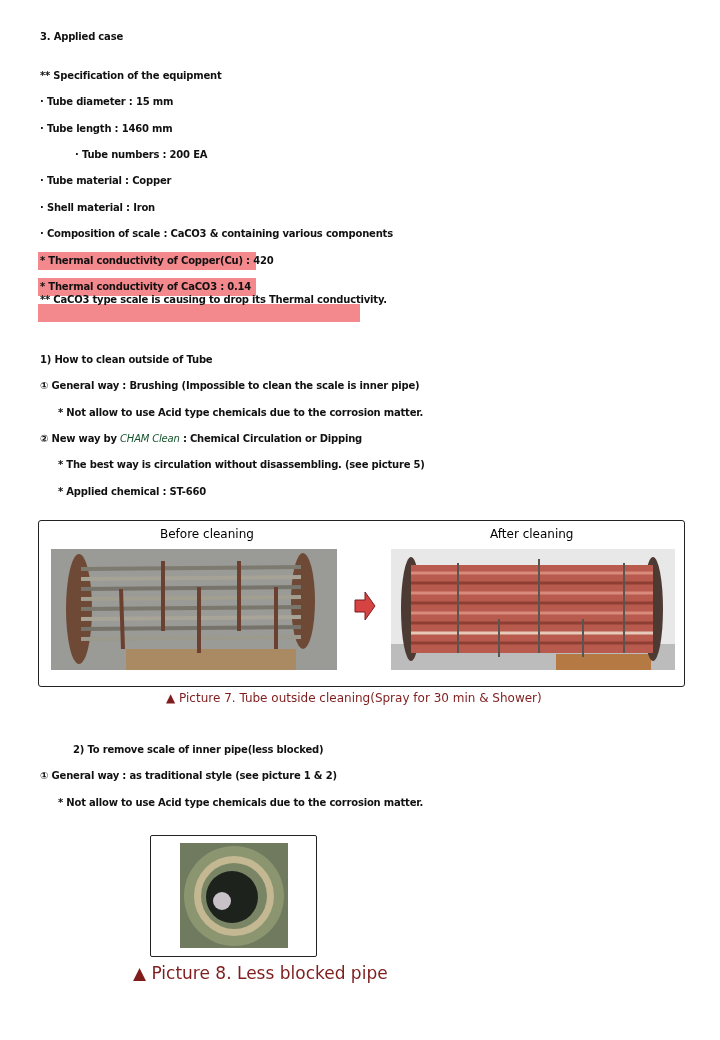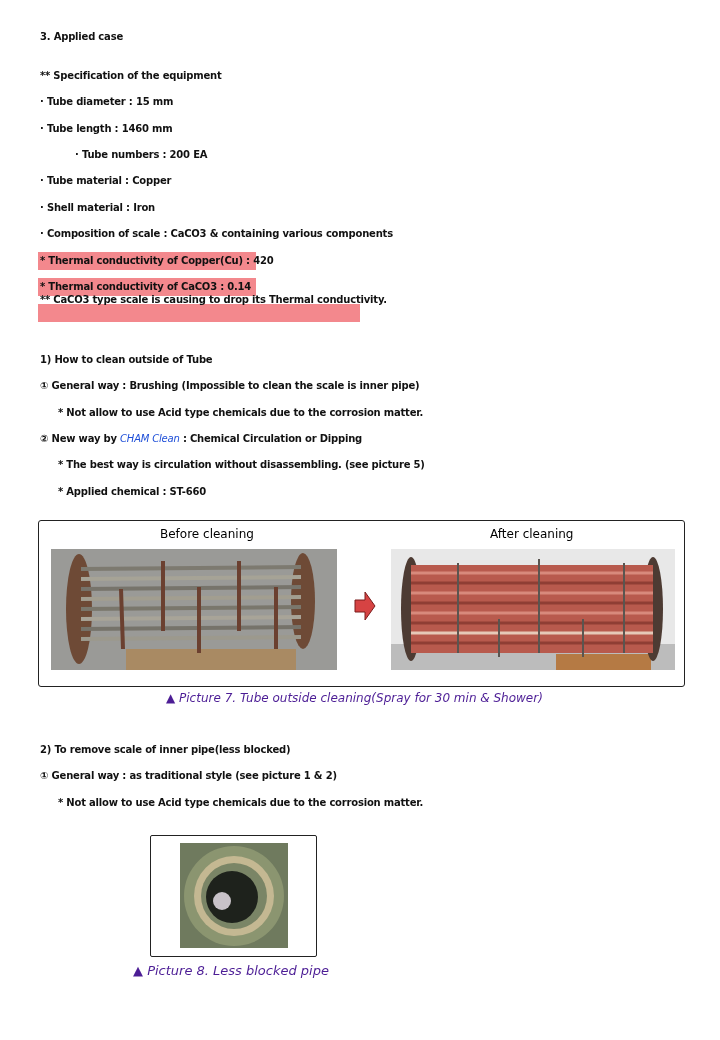--- a/index.html
+++ b/index.html
@@ -8,32 +8,32 @@
     font-family: "DejaVu Sans", sans-serif; color: #111;
   }
   .line {
     position: absolute; left: 40px; font-size: 10px; font-weight: bold;
     white-space: nowrap; letter-spacing: -0.2px; line-height: 18px;
   }
   .indent { left: 58px; }
   .hl {
     position: absolute; left: 38px; height: 18px; background: #f3888d;
   }
-  .brand { color: #1d4ed8; font-style: italic; font-weight: normal; }
+  .brand { color: #14532d; font-style: italic; font-weight: normal; }
   .frame {
     position: absolute; left: 38px; top: 520px; width: 645px; height: 165px;
     border: 1px solid #222; border-radius: 3px; background: #fff;
   }
   .cap-small {
     position: absolute; font-size: 12px; font-weight: normal; color: #000000;
     white-space: nowrap;
   }
   .photo { position: absolute; overflow: hidden; }
   .caption {
-    position: absolute; font-size: 12px; color: #4c1d95; white-space: nowrap; font-style: italic;
+    position: absolute; font-size: 12px; color: #7f1d1d; white-space: nowrap;
   }
   .frame2 {
     position: absolute; left: 150px; top: 835px; width: 165px; height: 120px;
     border: 1px solid #222; border-radius: 2px; background: #fff;
   }
 </style>
 </head>
 <body>
 
 <div class="line" style="top:28px;">3. Applied case</div>
@@ -122,30 +122,30 @@
         <line x1="233" y1="14" x2="233" y2="104"></line>
         <line x1="108" y1="70" x2="108" y2="108"></line>
         <line x1="192" y1="70" x2="192" y2="108"></line>
       </g>
     </svg>
   </div>
 </div>
 
 <div class="caption" style="left:166px; top:691px;">▲ Picture 7. Tube outside cleaning(Spray for 30 min &amp; Shower)</div>
 
-<div class="line" style="top:741px;">2) To remove scale of inner pipe(less blocked)</div>
+<div class="line" style="top:741px;margin-left:33px;">2) To remove scale of inner pipe(less blocked)</div>
 <div class="line" style="top:767px;">① General way : as traditional style (see picture 1 &amp; 2)</div>
 <div class="line indent" style="top:794px;">* Not allow to use Acid type chemicals due to the corrosion matter.</div>
 
 <div class="frame2">
   <div class="photo" style="left:29px; top:7px; width:108px; height:105px; background:#7b8060;">
     <svg width="108" height="105" viewBox="0 0 108 105">
       <rect x="0" y="0" width="108" height="105" fill="#6f7a5e"></rect>
       <circle cx="54" cy="53" r="50" fill="#8b9570"></circle>
       <circle cx="54" cy="53" r="40" fill="#c4b892"></circle>
       <circle cx="54" cy="53" r="33" fill="#7a8566"></circle>
       <circle cx="52" cy="54" r="26" fill="#1e221c"></circle>
       <circle cx="42" cy="58" r="9" fill="#c8c2c8"></circle>
     </svg>
   </div>
 </div>
 
-<div class="caption" style="left:133px; top:963px; font-size:13px;">▲ Picture 8. Less blocked pipe</div>
+<div class="caption" style="left:133px; top:963px; font-size:17px;">▲ Picture 8. Less blocked pipe</div>
 
 </body></html>

